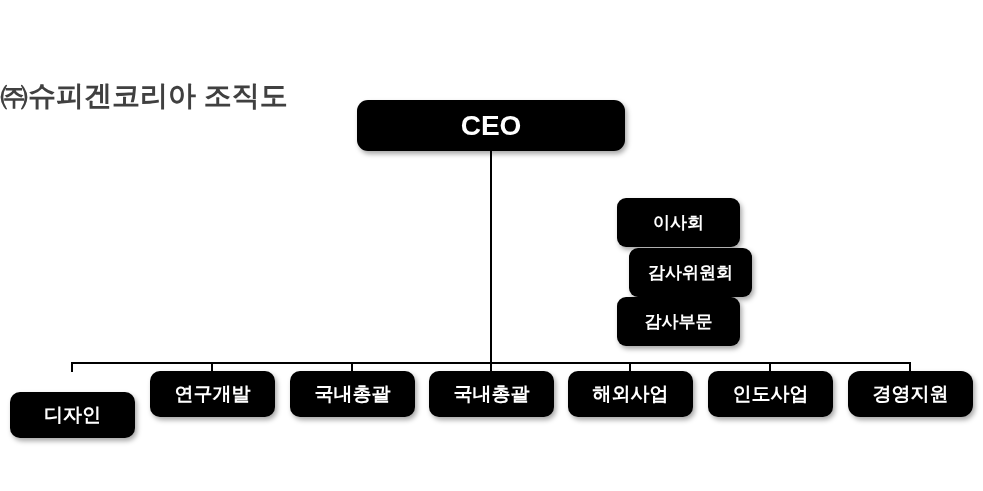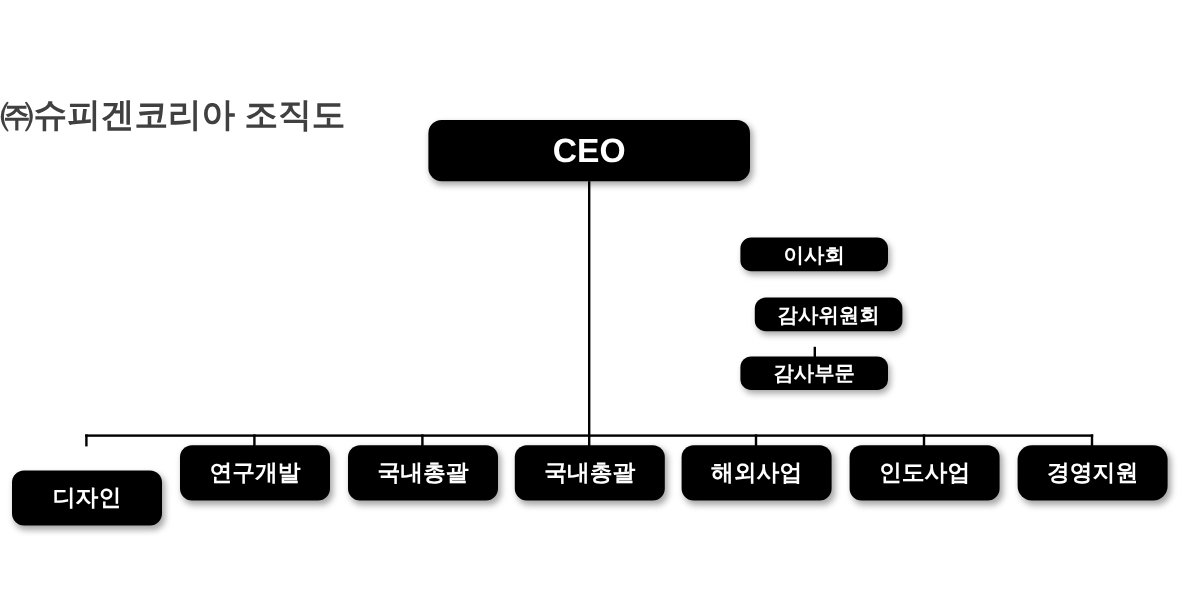--- a/index.html
+++ b/index.html
@@ -43,21 +43,21 @@
     white-space: nowrap;
   }
   .node-ceo {
     left: 357px; top: 100px;
     width: 268px; height: 51px;
     font-size: 28px;
     border-radius: 11px;
   }
   .node-side {
     left: 617px;
-    width: 123px; height: 28px;
+    width: 123px; height: 49px;
     font-size: 17px;
     border-radius: 9px;
   }
   .node-board    { top: 198px; }
   .node-auditcom { top: 248px; margin-left: 12px; }
   .node-auditdiv { top: 297px; }
   .node-dept {
     top: 371px;
     width: 125px; height: 46px;
     font-size: 19px;

